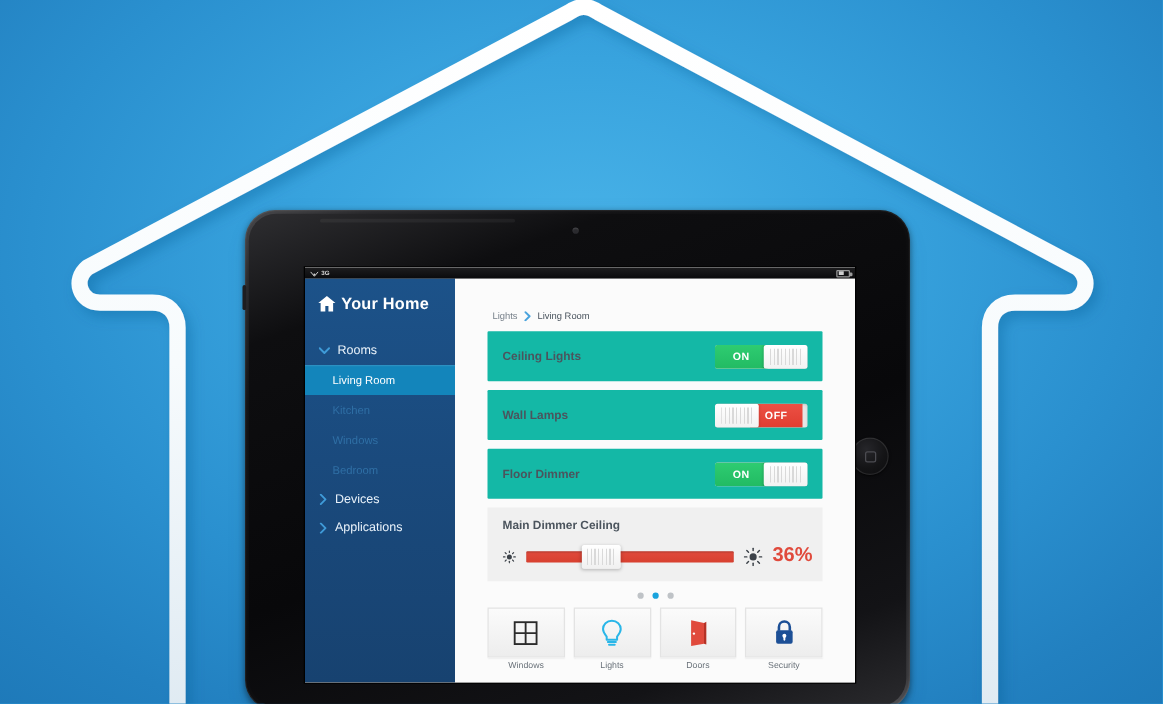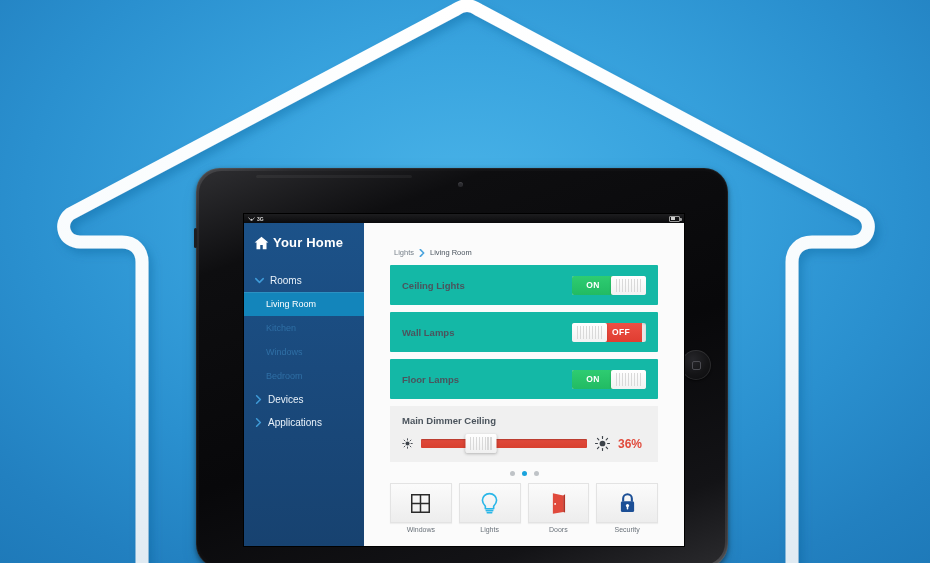--- a/index.html
+++ b/index.html
@@ -215,21 +215,21 @@
     transform:translateX(-50%);
     width:31px; height:19px;
     background:linear-gradient(#ffffff,#f0f0f0);
     box-shadow:0 1px 3px rgba(0,0,0,.25);
     border-radius:2px;
   }
   .track .knob::after {
     content:""; position:absolute; inset:3px 4px;
     background:repeating-linear-gradient(90deg,#d9d9d9 0 1px,transparent 1px 3px);
   }
-  .pct { font-size:12px; font-weight:bold; color:#e04a3c; width:28px; }
+  .pct { font-size:16px; font-weight:bold; color:#e04a3c; width:28px; }
 
   .dots {
     display:flex; justify-content:center; gap:7px;
     padding:9px 0 7px 0;
   }
   .dot { width:5px; height:5px; border-radius:50%; background:#bfc3c7; }
   .dot.active { background:#19a3dd; }
 
   .tiles {
     display:flex; gap:7px; padding:0 10px;
@@ -363,21 +363,21 @@
 
           <div class="row">
             <span class="row-label">Wall Lamps</span>
             <div class="toggle off">
               <div class="fill">OFF</div>
               <div class="handle"></div>
             </div>
           </div>
 
           <div class="row">
-            <span class="row-label">Floor Lamps</span>
+            <span class="row-label">Floor Dimmer</span>
             <div class="toggle on">
               <div class="fill">ON</div>
               <div class="handle"></div>
             </div>
           </div>
 
           <div class="dimmer">
             <div class="dimmer-title">Main Dimmer Ceiling</div>
             <div class="slider-wrap">
               <svg width="11" height="11" viewBox="0 0 22 22">

